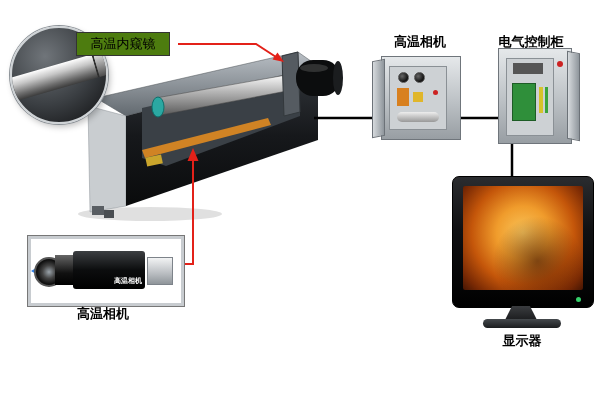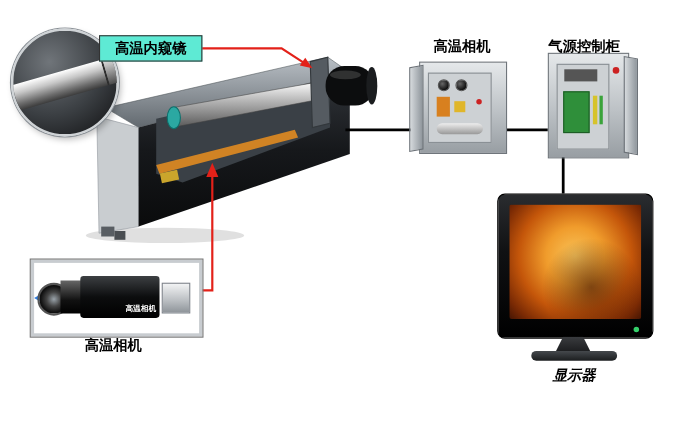--- a/index.html
+++ b/index.html
@@ -2,23 +2,23 @@
 <html><head>
 <meta charset="utf-8">
 <style>
   html,body{margin:0;padding:0;background:#fff;}
   .canvas{position:relative;width:615px;height:404px;background:#fff;overflow:hidden;
           font-family:"Liberation Sans", sans-serif;}
   .artwork{position:absolute;left:0;top:0;z-index:1;pointer-events:none;}
 
   
   .lbl{position:absolute;z-index:5;font-weight:bold;font-size:13px;color:#000;text-align:center;}
-  .lbl-box{position:absolute;left:90px;top:32px;width:92px;height:22px;background:#5eead4;
+  .lbl-box{position:absolute;left:76px;top:32px;width:92px;height:22px;background:#4d7c0f;
            border:1px solid #333;z-index:5;display:flex;align-items:center;justify-content:center;
-           font-weight:bold;font-size:13px;color:#000;}
+           font-weight:normal;font-size:13px;color:#000;}
 
   
   .circle-inset{position:absolute;left:10px;top:26px;width:94px;height:94px;border-radius:50%;
       border:2px solid #cfd3d6;box-shadow:0 0 0 1px #8a9096,2px 3px 6px rgba(0,0,0,.25);
       background:radial-gradient(circle at 35% 30%, #70757a, #3a3e42 55%, #18191b 90%);
       overflow:hidden;z-index:3;}
   .probe{position:absolute;left:-10px;top:36px;width:116px;height:24px;
       background:linear-gradient(180deg,#ffffff,#c6c6c6 35%,#6d6d6d 75%,#3c3c3c);
       border-radius:12px 6px 6px 12px;transform:rotate(-16deg);}
   .probe-tip{position:absolute;right:0;top:0;width:20px;height:100%;
@@ -141,40 +141,40 @@
       <div class="gauge" style="left:8px;top:5px;"></div>
       <div class="gauge" style="left:24px;top:5px;"></div>
       <div class="blk" style="left:7px;top:21px;width:12px;height:18px;background:#d8801f;"></div>
       <div class="blk" style="left:23px;top:25px;width:10px;height:10px;background:#e0b62a;"></div>
       <div class="blk" style="left:43px;top:23px;width:5px;height:5px;background:#c22;border-radius:50%;"></div>
       <div class="blk" style="left:7px;top:45px;width:42px;height:10px;border-radius:5px;
            background:linear-gradient(#eee,#999);"></div>
     </div>
   </div>
 
-  <div class="lbl" style="left:487px;top:33px;width:88px;">气源控制柜</div>
+  <div class="lbl" style="left:487px;top:33px;width:88px;">电气控制柜</div>
   <div class="cabinet cab-ele">
     <div class="door door-r"></div>
     <div class="cab-panel" style="left:7px;top:9px;width:46px;height:76px;">
       <div class="blk" style="left:6px;top:4px;width:30px;height:11px;background:#555;"></div>
       <div class="blk" style="left:5px;top:24px;width:22px;height:36px;background:#2f8f3a;
            border:1px solid #1d5c25;"></div>
       <div class="blk" style="left:32px;top:28px;width:4px;height:26px;background:#d6c32a;"></div>
       <div class="blk" style="left:38px;top:28px;width:3px;height:26px;background:#3aa33a;"></div>
     </div>
     <div class="blk" style="left:58px;top:12px;width:6px;height:6px;background:#cc2222;border-radius:50%;"></div>
   </div>
 
   <div class="monitor">
     <div class="screen"></div>
     <div class="led"></div>
   </div>
   <div class="stand-neck"></div>
   <div class="stand-base"></div>
-  <div class="lbl" style="left:452px;top:332px;width:140px;font-style:italic;">显示器</div>
+  <div class="lbl" style="left:452px;top:332px;width:140px;">显示器</div>
 
   <div class="camera-frame">
     <div class="blue-arrow"></div>
     <div class="cam-lens-face"></div>
     <div class="cam-barrel"></div>
     <div class="cam-body">
       <span class="cam-body-text">高温相机</span>
     </div>
     <div class="cam-fitting"></div>
   </div>

